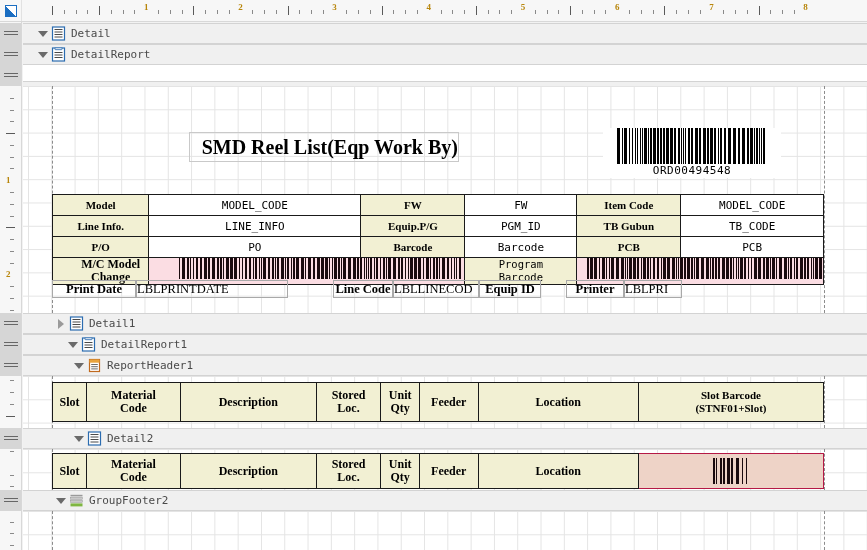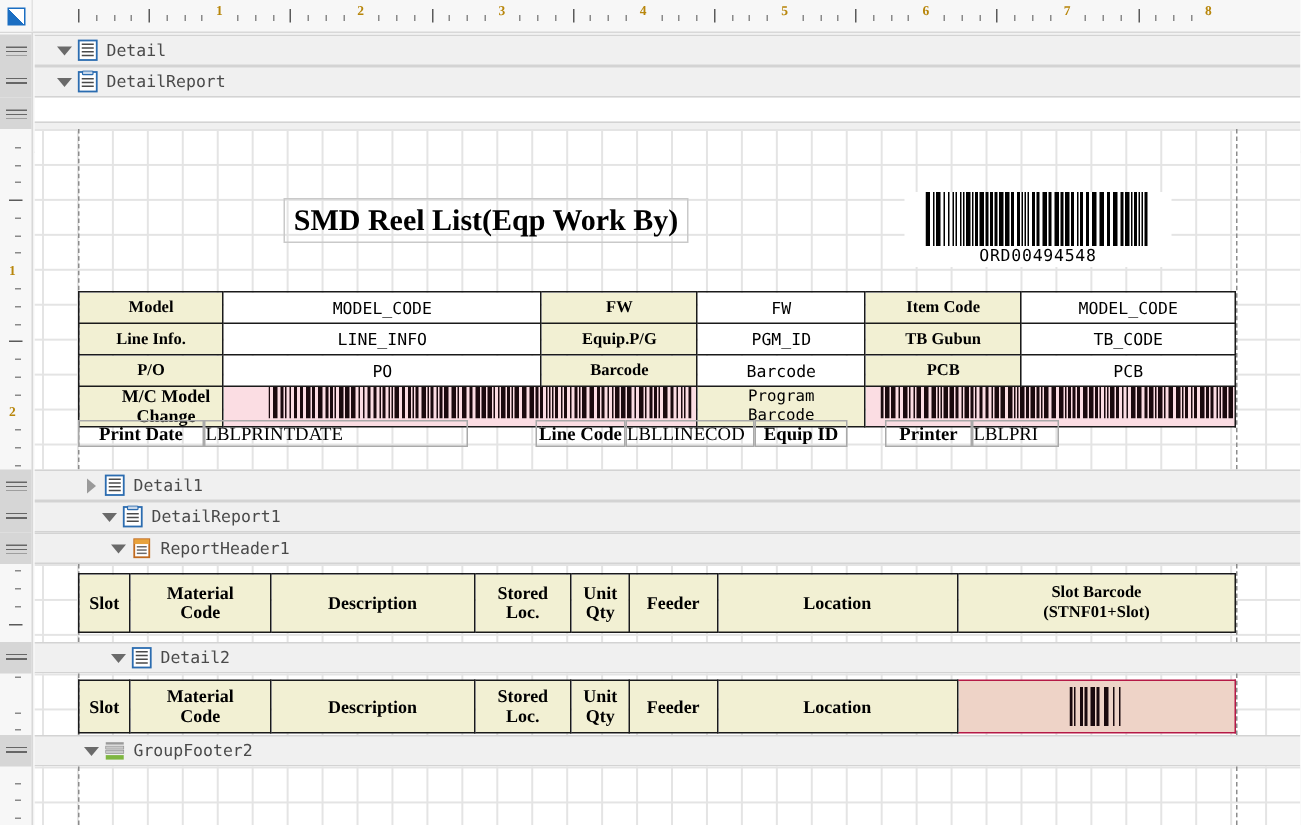--- a/index.html
+++ b/index.html
@@ -116,21 +116,21 @@
   }
   .margin-line {
     position: absolute; top: 0; bottom: 0; width: 0;
     border-left: 1px dashed #8c8c8c;
   }
 
   
   .el { position: absolute; }
   .title-box {
     border: 1px solid #c9c9c9;
-    display: flex; align-items: center; justify-content: center;
+    display: flex; align-items: center; justify-content: flex-end;
     font-family: "Liberation Serif", serif;
     font-weight: bold; font-size: 20px; color: #000;
     background: transparent;
     white-space: nowrap;
   }
   .bc-box {
     display: flex; flex-direction: column; align-items: center; justify-content: flex-start;
     background: #fff;
   }
   .bc-bars { width: 100%; flex: 1 1 auto; }
@@ -653,21 +653,21 @@
                     </svg>
                   </span>
               </td>
             </tr>
           </tbody>
         </table>
       </div>
 
       <div class="fstrip" style="left:29px;top:194px;height:18px;">
         <div class="fcell b" style="width:84px;">Print Date</div>
-        <div class="fcell v" style="width:176px;">LBLPRINTDATE</div>
+        <div class="fcell v" style="width:152px;">LBLPRINTDATE</div>
         <div class="fcell b" style="width:60px;margin-left:45px;">Line Code</div>
         <div class="fcell v" style="width:86px;">LBLLINECOD</div>
         <div class="fcell b" style="width:62px;">Equip ID</div>
         <div class="fcell b" style="width:58px;margin-left:25px;">Printer</div>
         <div class="fcell v" style="width:58px;">LBLPRI</div>
       </div>
     </div>
 
     <div class="band-header" style="top:290px;padding-left:32px;">
       <span class="tw right"></span>

